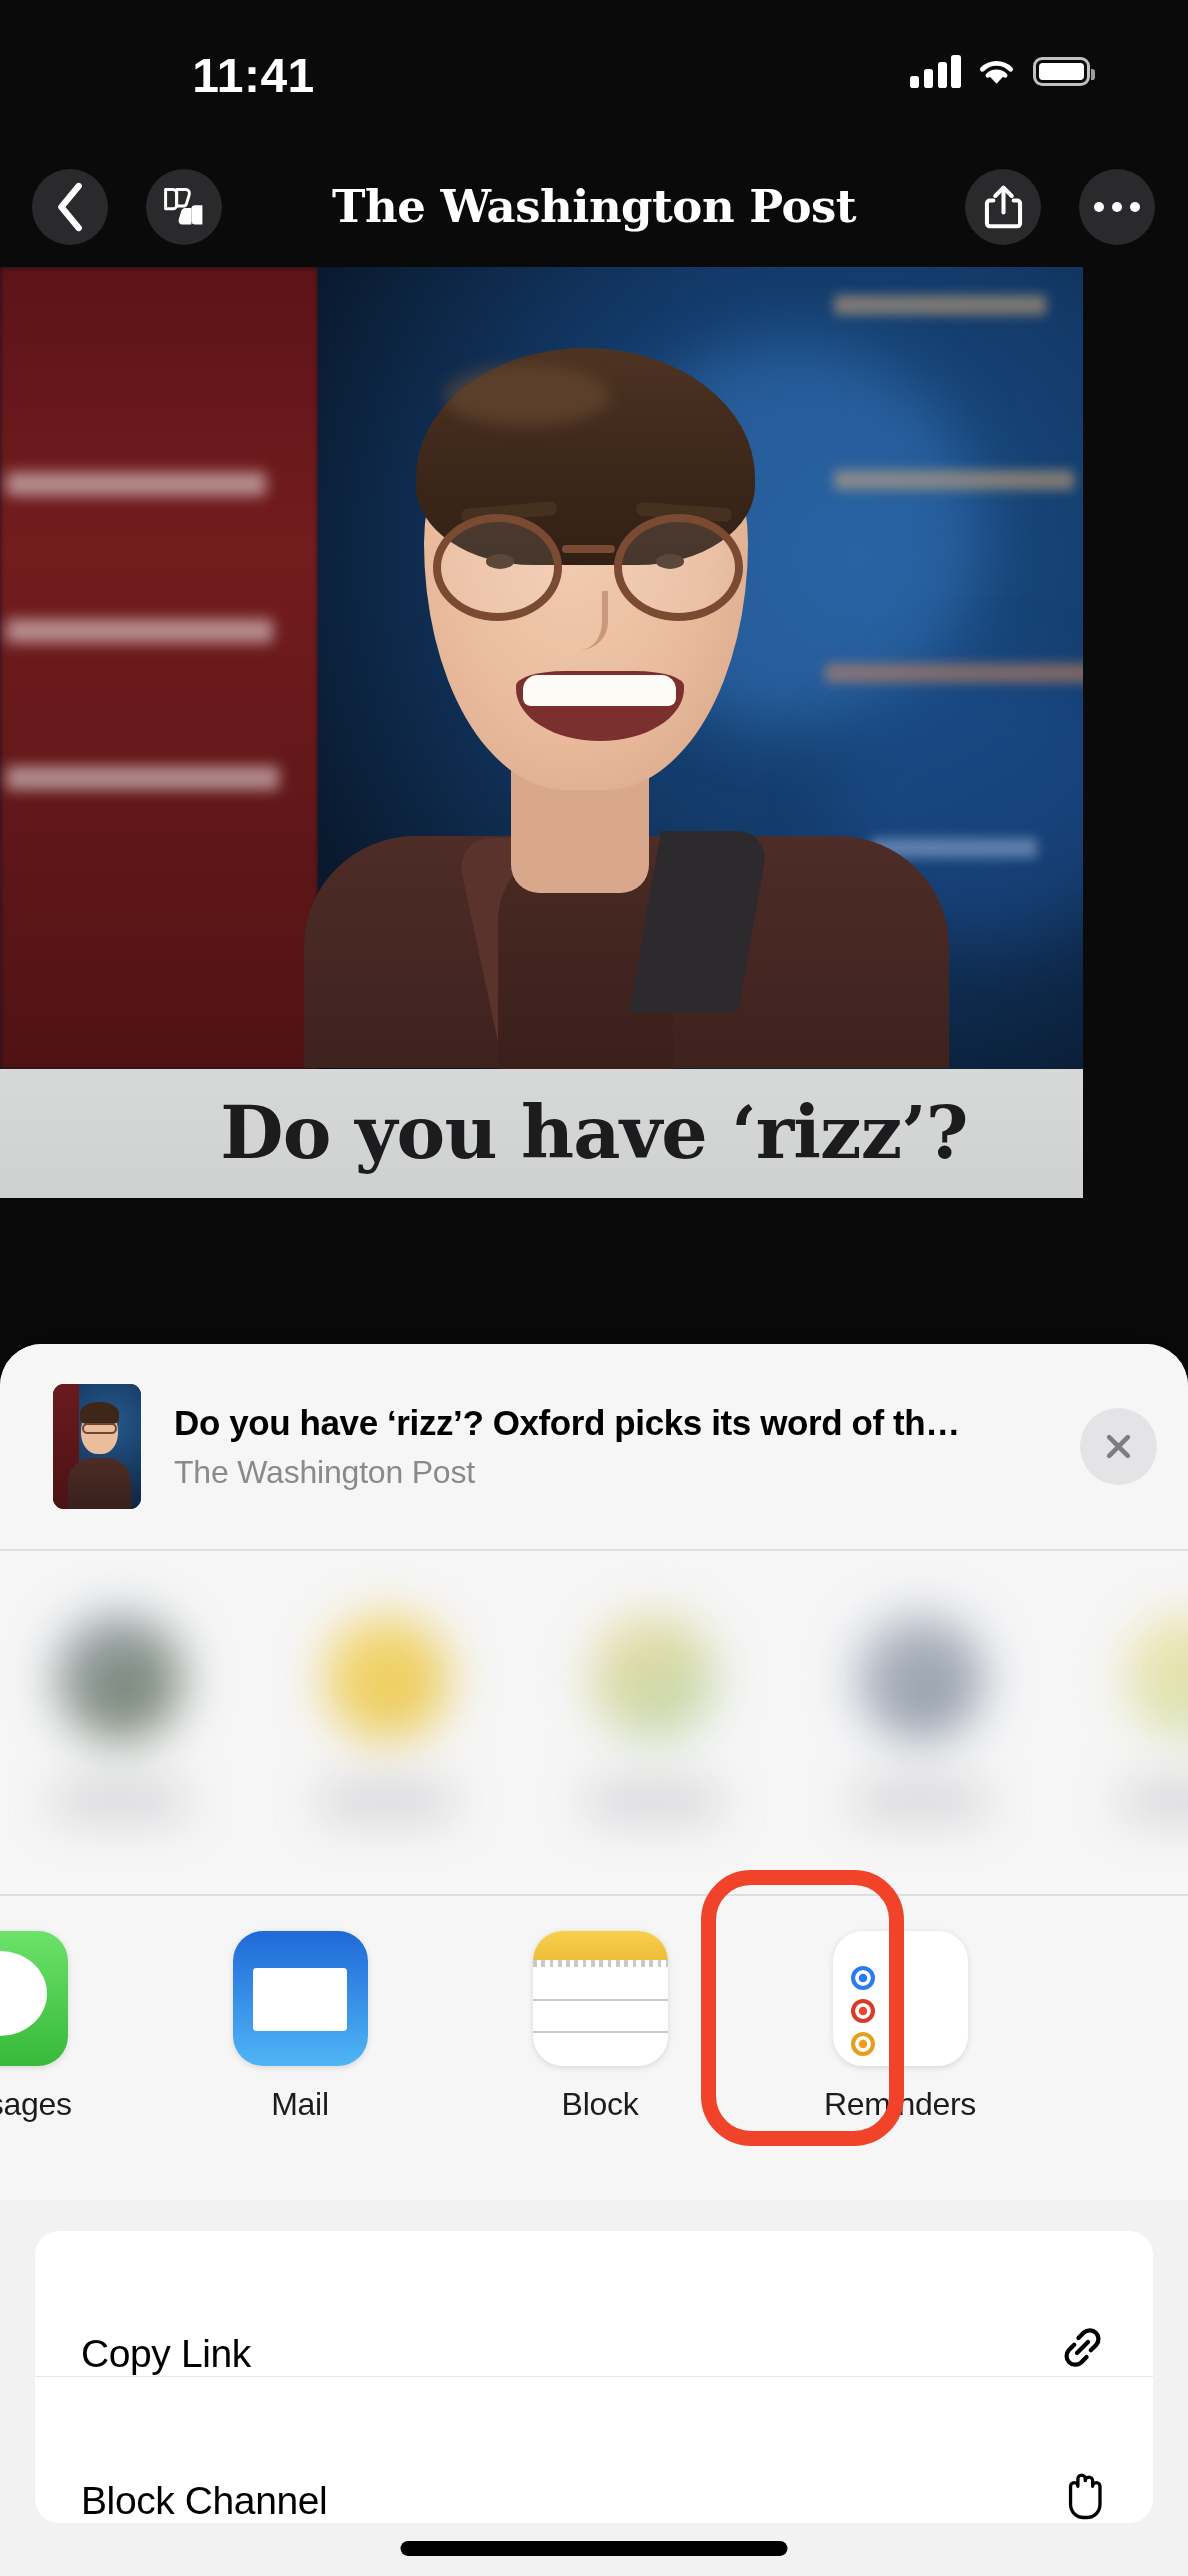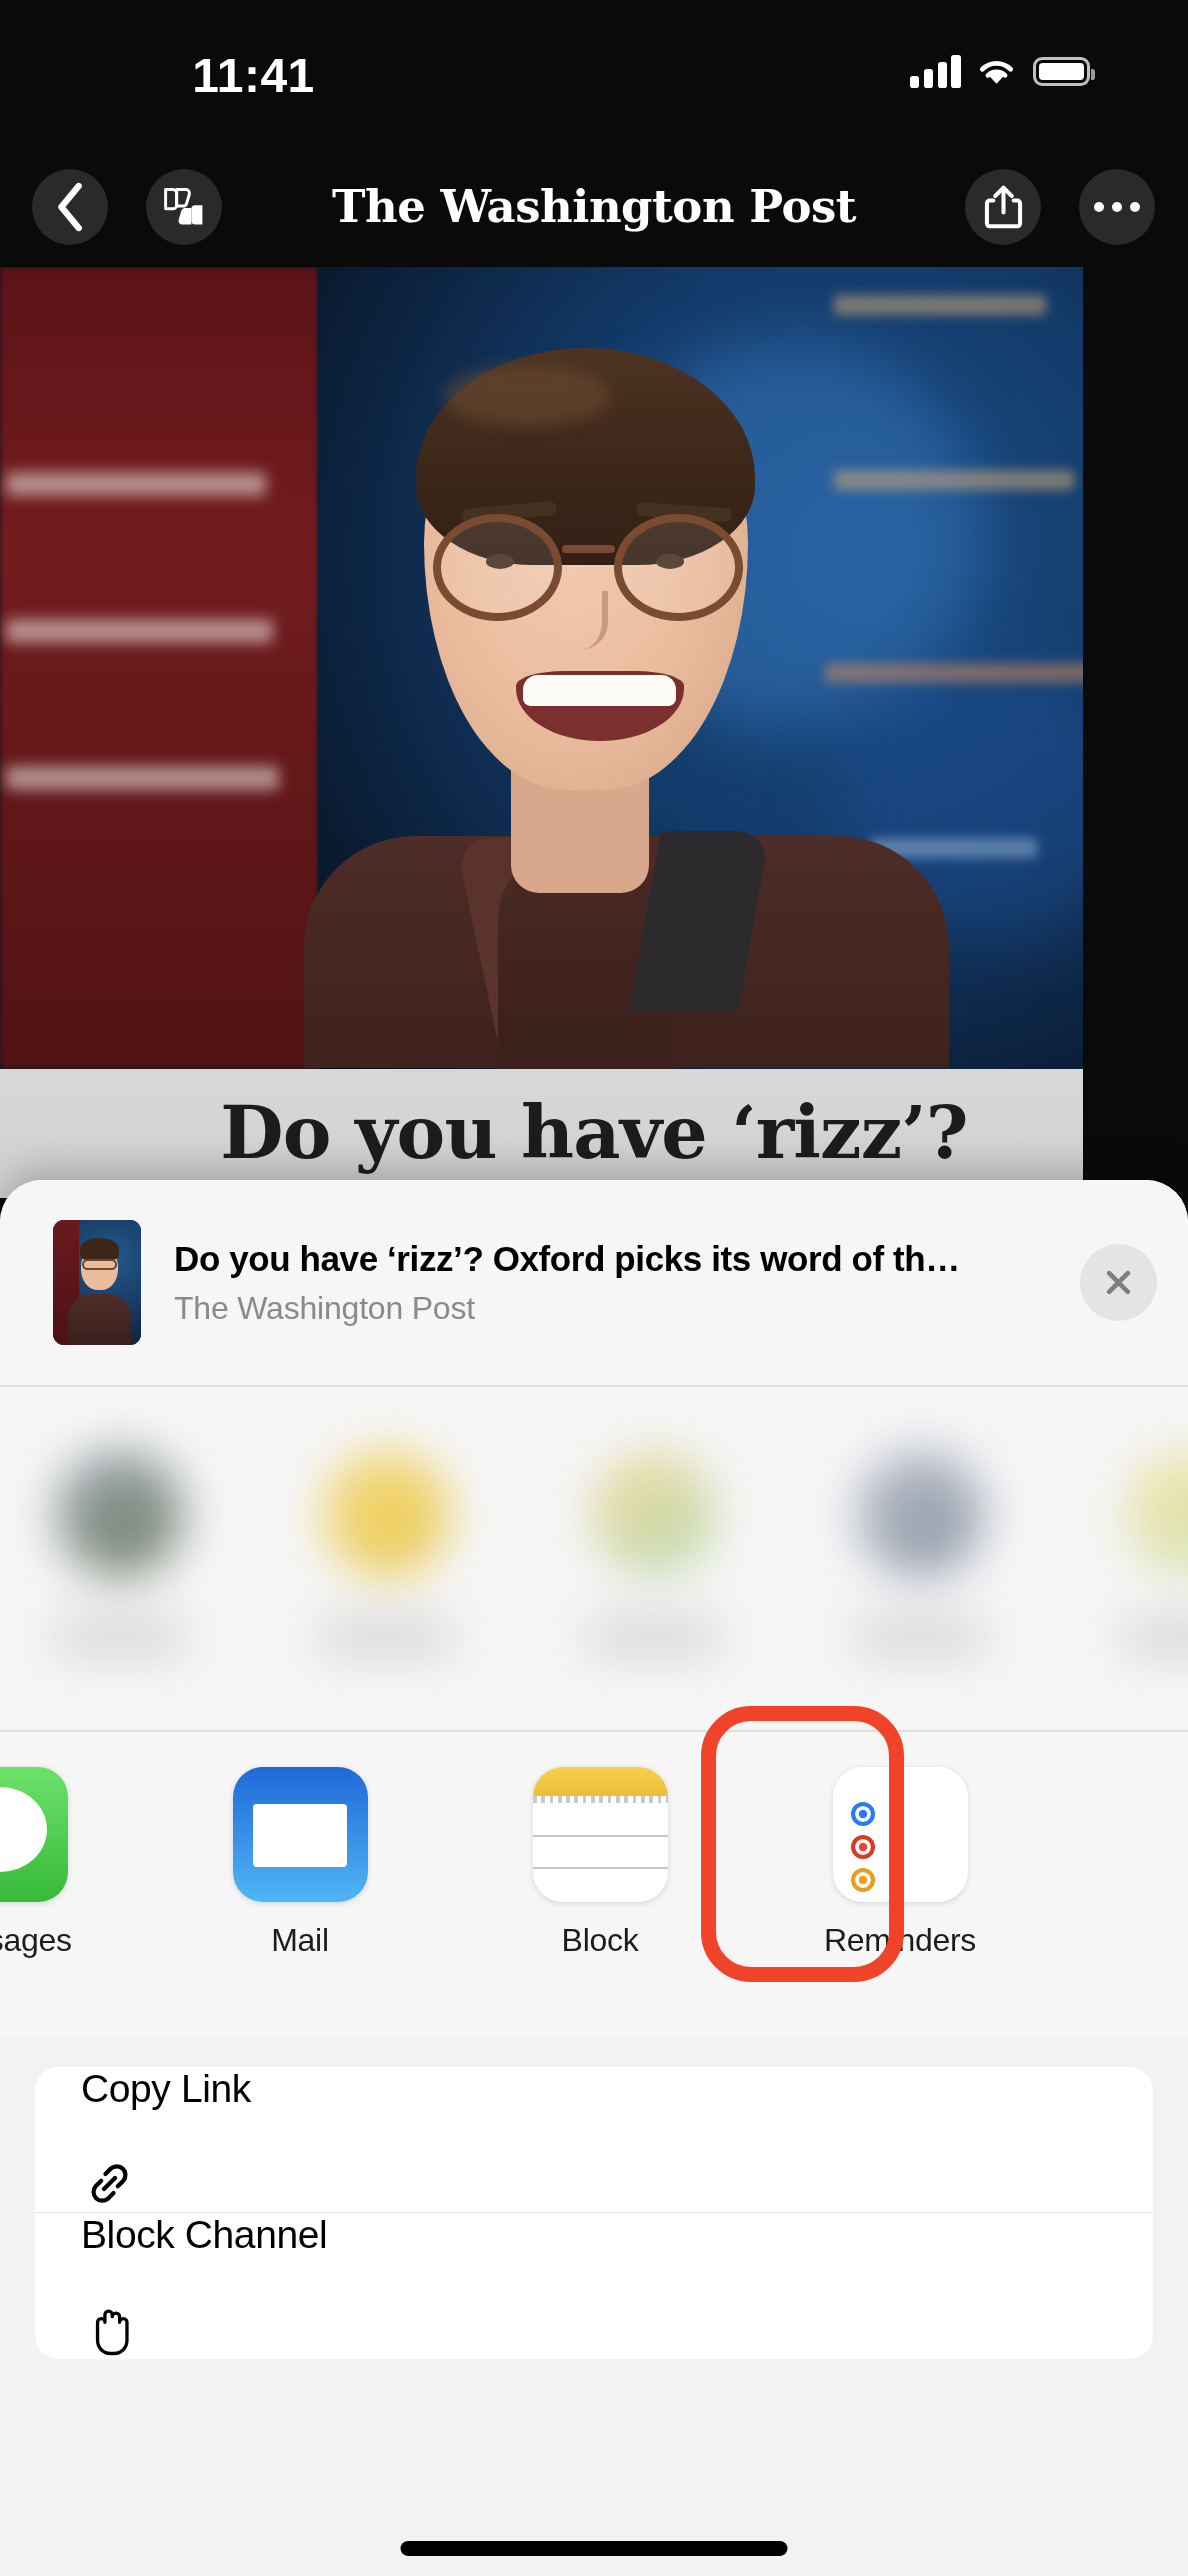--- a/index.html
+++ b/index.html
@@ -200,21 +200,21 @@
   }
   .headline{
     position:absolute; left:0; top:20px; width:1188px; text-align:center;
     font-family:"DejaVu Serif", serif;
     font-size: 73px; font-weight: 700; color:#1c1c1e;
     letter-spacing:-0.9px;
   }
 
   
   .sheet{
-    position:absolute; left:0; bottom:0; width:1188px; height:1396px;
+    position:absolute; left:0; bottom:0; width:1188px; height:1232px;
     background:#f2f2f3;
     border-radius: 42px 42px 0 0;
     z-index: 20;
     box-shadow: 0 -9.2px 37px rgba(0,0,0,0.22);
     overflow:hidden;
   }
 
   
   .preview{
     position:relative; height: 205px;
@@ -375,24 +375,23 @@
     position:absolute; left: 701px; top: -26px;
     width: 203px; height: 276px;
     border: 15.7px solid #f0432a;
     border-radius: 50px;
     pointer-events:none;
   }
 
   
   .actions{ margin: 31px 35px 0 35px; background:#fff; border-radius: 24px; overflow:hidden; }
   .action{
-    height: 146px; display:flex; align-items:flex-start;
+    height: 146px; display:flex; align-items:flex-end;
     padding: 0 42px 0 46px;
     border-bottom: 1.8px solid #e6e6e7;
-    flex-direction: column;
   }
   .action:last-child{ border-bottom:none; }
   .action-label{ flex:1; font-size: 39px; color:#000; letter-spacing:-0.4px; }
   .action-icon{ width: 57px; height: 57px; flex:none; }
 
   
   .home-ind{
     position:absolute; left: 50%; transform: translateX(-50%);
     bottom: 20px; width: 387px; height: 14.7px;
     background:#000; border-radius: 7.4px; z-index: 60;

